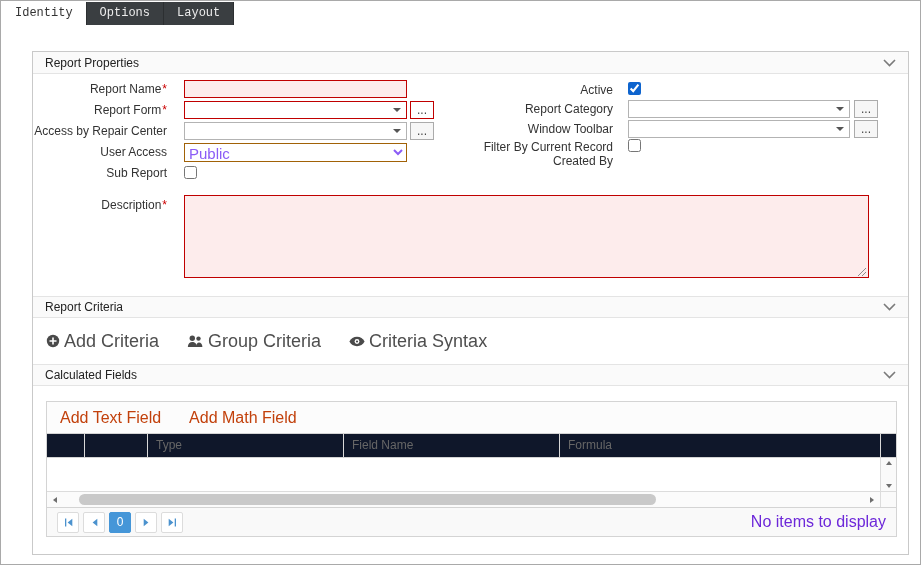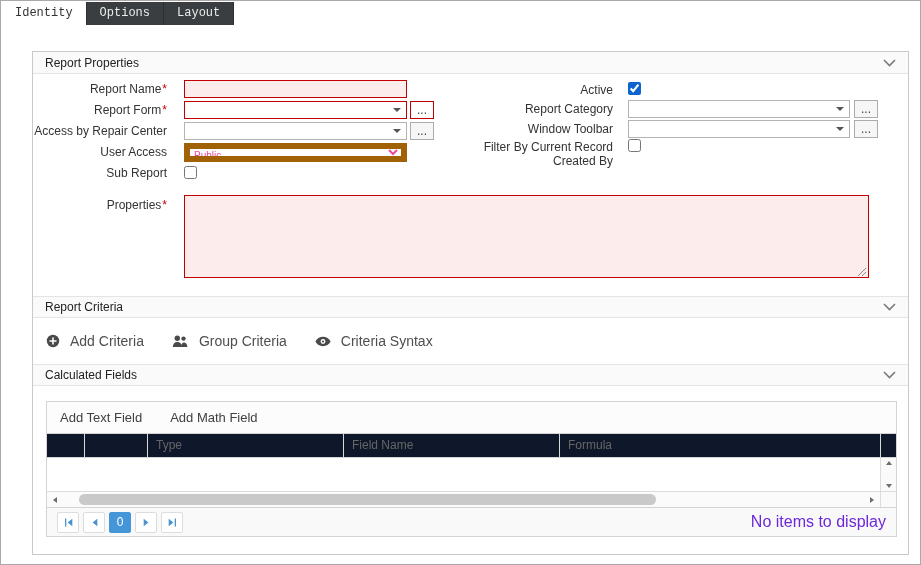--- a/index.html
+++ b/index.html
@@ -25,33 +25,33 @@
   .req{color:#cc0000;margin-left:1px;}
   .txt{position:absolute;height:18px;border:1px solid #b3b3b3;background:#fff;padding:0 4px;font:inherit;font-size:12px;color:#333;}
   .invalid{border:1px solid #c00000 !important;background:#fdecec;}
   .combo{position:absolute;height:18px;border:1px solid #b3b3b3;background:#fff;display:flex;align-items:center;cursor:pointer;padding-left:4px;}
   .combo.invalid{background:#fff;}
   .combo .cval{flex:1;overflow:hidden;white-space:nowrap;}
   .caret{width:0;height:0;border-left:4px solid transparent;border-right:4px solid transparent;border-top:4px solid #555;margin-right:5px;}
   .browse{position:absolute;width:24px;height:18px;border:1px solid #ababab;background:#f6f6f6;font-size:12px;line-height:10px;
           text-align:center;color:#444;cursor:pointer;padding:0;font-family:inherit;}
   .browse.invalid{background:#fff;}
-  select.sel{position:absolute;height:19px;border:6px solid #a16207;background:#fff;font:inherit;font-size:10px;color:#ec4899;}
+  select.sel{position:absolute;height:19px;border:1px solid #a16207;background:#fff;font:inherit;font-size:15px;color:#8b5cf6;}
   .chk{position:absolute;width:13px;height:13px;accent-color:#0e64ce;margin:0;cursor:pointer;}
   textarea.desc{position:absolute;resize:none;font:inherit;font-size:12px;padding:4px;}
   .grip{position:absolute;cursor:nwse-resize;}
 
   
   .criteria-row{height:46px;display:flex;align-items:center;padding-left:13px;gap:28px;}
-  .cr-link{display:flex;align-items:center;gap:10px;font-size:14px;color:#4f4f4f;cursor:pointer;}
+  .cr-link{display:flex;align-items:center;gap:4px;font-size:18px;color:#4f4f4f;cursor:pointer;}
 
   
   .grid{margin:15px 11px 0 13px;border:1px solid #d4d4d4;}
   .g-toolbar{height:32px;border-bottom:1px solid #d4d4d4;background:#fcfcfc;display:flex;align-items:center;gap:28px;padding-left:13px;}
-  .g-toolbar .glink{color:#404040;font-size:13px;cursor:pointer;text-decoration:none;}
+  .g-toolbar .glink{color:#c2410c;font-size:16px;cursor:pointer;text-decoration:none;}
   .g-head{display:flex;height:24px;background:#0f172a;border-bottom:1px solid #d4d4d4;color:#666;}
   .g-th{line-height:23px;padding-left:8px;border-left:1px solid #d9d9d9;overflow:hidden;white-space:nowrap;}
   .g-th.nb{border-left:none;}
   .g-body{display:flex;height:33px;background:#fff;}
   .g-rows{flex:1;}
   .vscroll{width:16px;border-left:1px solid #dcdcdc;background:#fafafa;display:flex;flex-direction:column;justify-content:space-between;align-items:center;padding:3px 0;cursor:pointer;}
   .tri-up{width:0;height:0;border-left:3.5px solid transparent;border-right:3.5px solid transparent;border-bottom:4.5px solid #6e6e6e;}
   .tri-down{width:0;height:0;border-left:3.5px solid transparent;border-right:3.5px solid transparent;border-top:4.5px solid #6e6e6e;}
   .tri-left{width:0;height:0;border-top:3.5px solid transparent;border-bottom:3.5px solid transparent;border-right:4.5px solid #6e6e6e;}
   .tri-right{width:0;height:0;border-top:3.5px solid transparent;border-bottom:3.5px solid transparent;border-left:4.5px solid #6e6e6e;}
@@ -148,21 +148,21 @@
     <label class="flabel" style="top:65px;right:295px">
       <span>Filter By Current Record</span>
     </label>
     <input class="chk" style="left: 595px; top: 65px;" type="checkbox">
 
     <label class="flabel" style="top:79px;right:295px">
       <span>Created By</span>
     </label>
 
     <label class="flabel" style="top:123px;right:741px">
-      <span>Properties</span><span class="req">*</span>
+      <span>Description</span><span class="req">*</span>
     </label>
     <textarea class="desc invalid" style="left: 151px; top: 121px; width: 685px; height: 83px;"></textarea>
     <span class="grip" style="left:824px;top:192px">
       <svg width="10" height="10">
           <path d="M9 1 1 9M9 5 5 9" stroke="#8e8e8e" stroke-width="1" fill="none"></path>
         </svg>
     </span>
   </div>
 
   <div class="sec-header">

